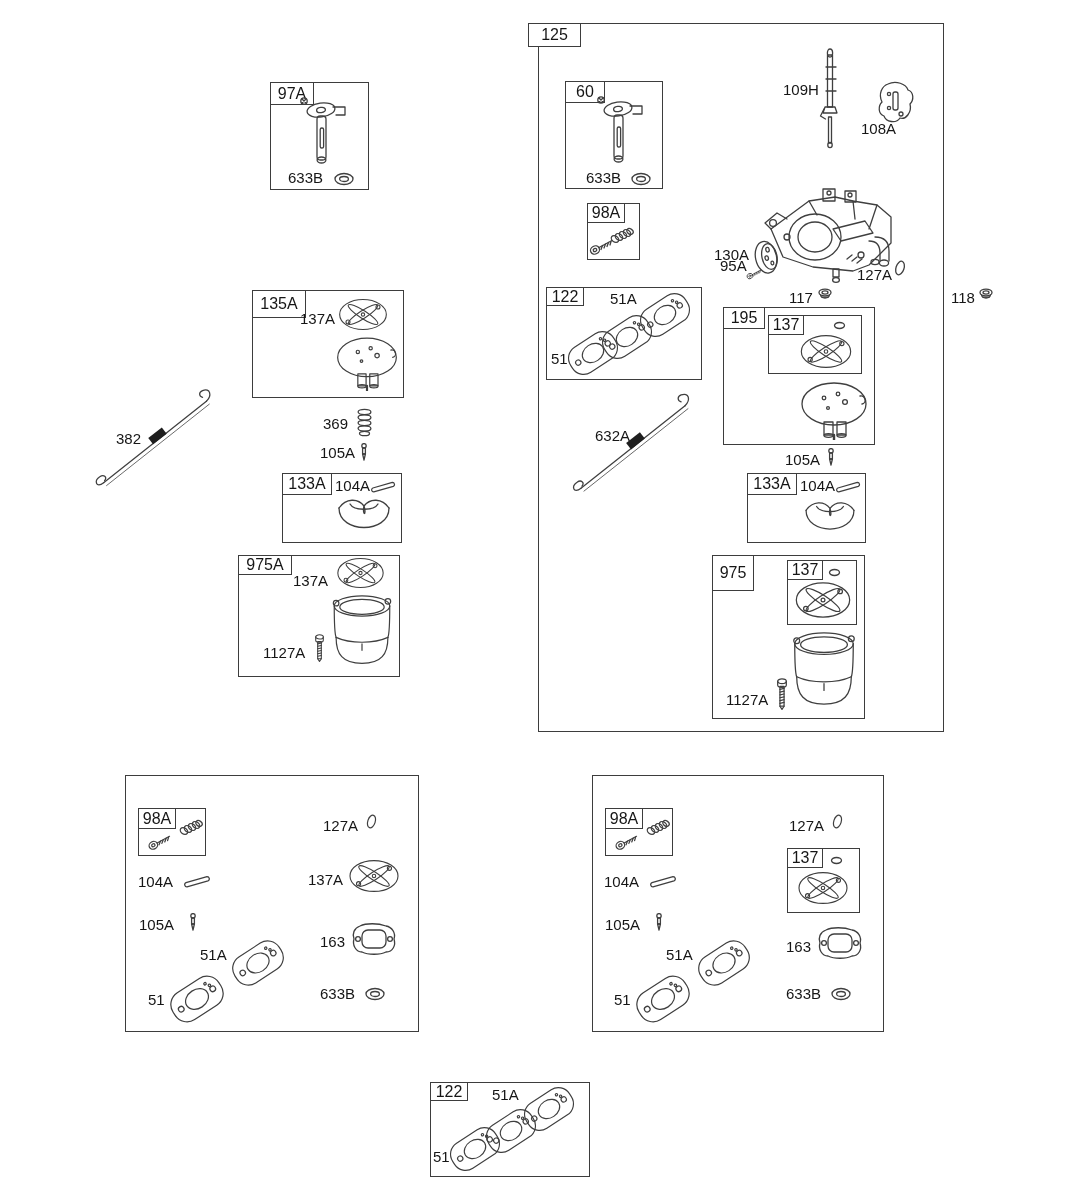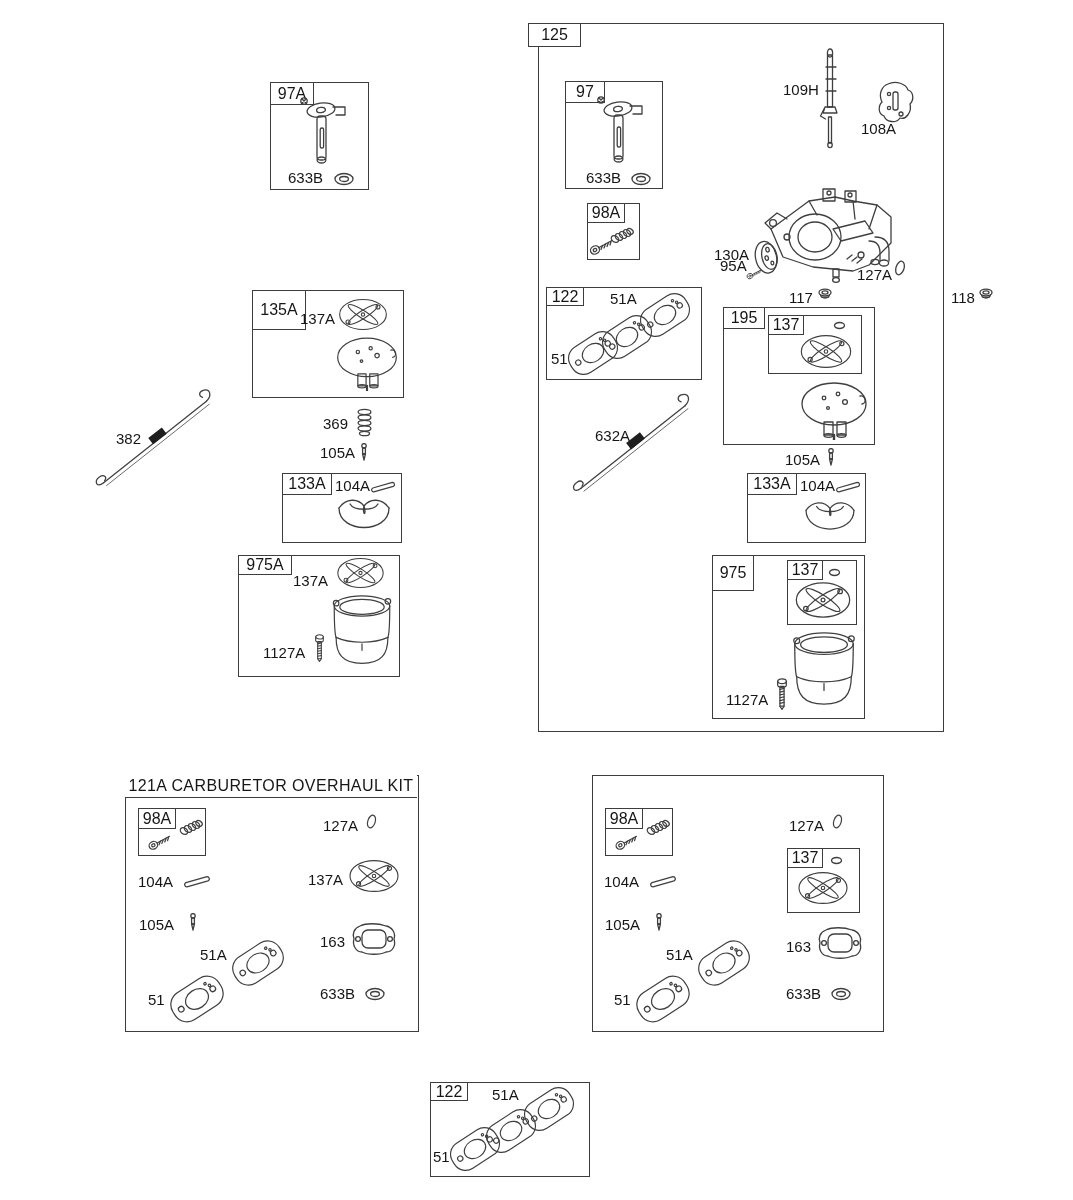--- a/index.html
+++ b/index.html
@@ -219,21 +219,21 @@
     </svg>
   <div class="lbl" style="left:288px;top:169px">633B</div>
   <svg class="fig" style="left:333px;top:172px" width="22" height="14">
       <use href="#sym-washer"></use>
     </svg>
 
   <div class="box" style="left:538px;top:23px;width:404px;height:707px"></div>
   <div class="tab" style="left:528px;top:23px;width:53px;height:24px">125</div>
 
   <div class="box" style="left:565px;top:81px;width:96px;height:106px"></div>
-  <div class="tab" style="left:565px;top:81px;width:40px;height:22px">97</div>
+  <div class="tab" style="left:565px;top:81px;width:40px;height:22px">60</div>
   <svg class="fig" style="left:592px;top:93px" width="58" height="72">
       <use href="#sym-throttle"></use>
     </svg>
   <div class="lbl" style="left:586px;top:169px">633B</div>
   <svg class="fig" style="left:630px;top:172px" width="22" height="14">
       <use href="#sym-washer"></use>
     </svg>
 
   <div class="lbl" style="left:783px;top:81px">109H</div>
   <svg class="fig" style="left:819px;top:47px" width="22" height="104">
@@ -336,21 +336,21 @@
     </svg>
   <svg class="fig" style="left:791px;top:630px" width="66" height="78">
       <use href="#sym-bowl"></use>
     </svg>
   <div class="lbl" style="left:726px;top:691px">1127A</div>
   <svg class="fig" style="left:775px;top:678px" width="14" height="32">
       <use href="#sym-screwV"></use>
     </svg>
 
   <div class="box" style="left:252px;top:290px;width:150px;height:106px"></div>
-  <div class="tab" style="left:252px;top:290px;width:54px;height:40px">135A</div>
+  <div class="tab" style="left:252px;top:290px;width:54px;height:28px">135A</div>
   <div class="lbl" style="left:300px;top:310px">137A</div>
   <svg class="fig" style="left:336px;top:297px" width="54" height="35">
       <use href="#sym-gasketR"></use>
     </svg>
   <svg class="fig" style="left:334px;top:333px" width="66" height="58">
       <use href="#sym-diaphragm"></use>
     </svg>
 
   <div class="lbl" style="left:323px;top:415px">369</div>
   <svg class="fig" style="left:356px;top:407px" width="17" height="30">
@@ -384,21 +384,20 @@
     </svg>
   <svg class="fig" style="left:330px;top:593px" width="64" height="74">
       <use href="#sym-bowl"></use>
     </svg>
   <div class="lbl" style="left:263px;top:644px">1127A</div>
   <svg class="fig" style="left:313px;top:634px" width="13" height="28">
       <use href="#sym-screwV"></use>
     </svg>
 
   <div class="box" style="left:125px;top:775px;width:292px;height:255px"></div>
-  <div class="kit-title" style="left:125px;top:775px;width:292px;height:23px">121A CARBURETOR OVERHAUL KIT</div>
   <div class="box" style="left:138px;top:808px;width:66px;height:46px"></div>
   <div class="tab" style="left:138px;top:808px;width:38px;height:21px">98A</div>
   <svg class="fig" style="left:147px;top:832px" width="26" height="19">
       <use href="#sym-screwA"></use>
     </svg>
   <svg class="fig" style="left:179px;top:818px" width="24" height="18">
       <use href="#sym-springD"></use>
     </svg>
   <div class="lbl" style="left:323px;top:817px">127A</div>
   <svg class="fig" style="left:365px;top:813px" width="13" height="17">

